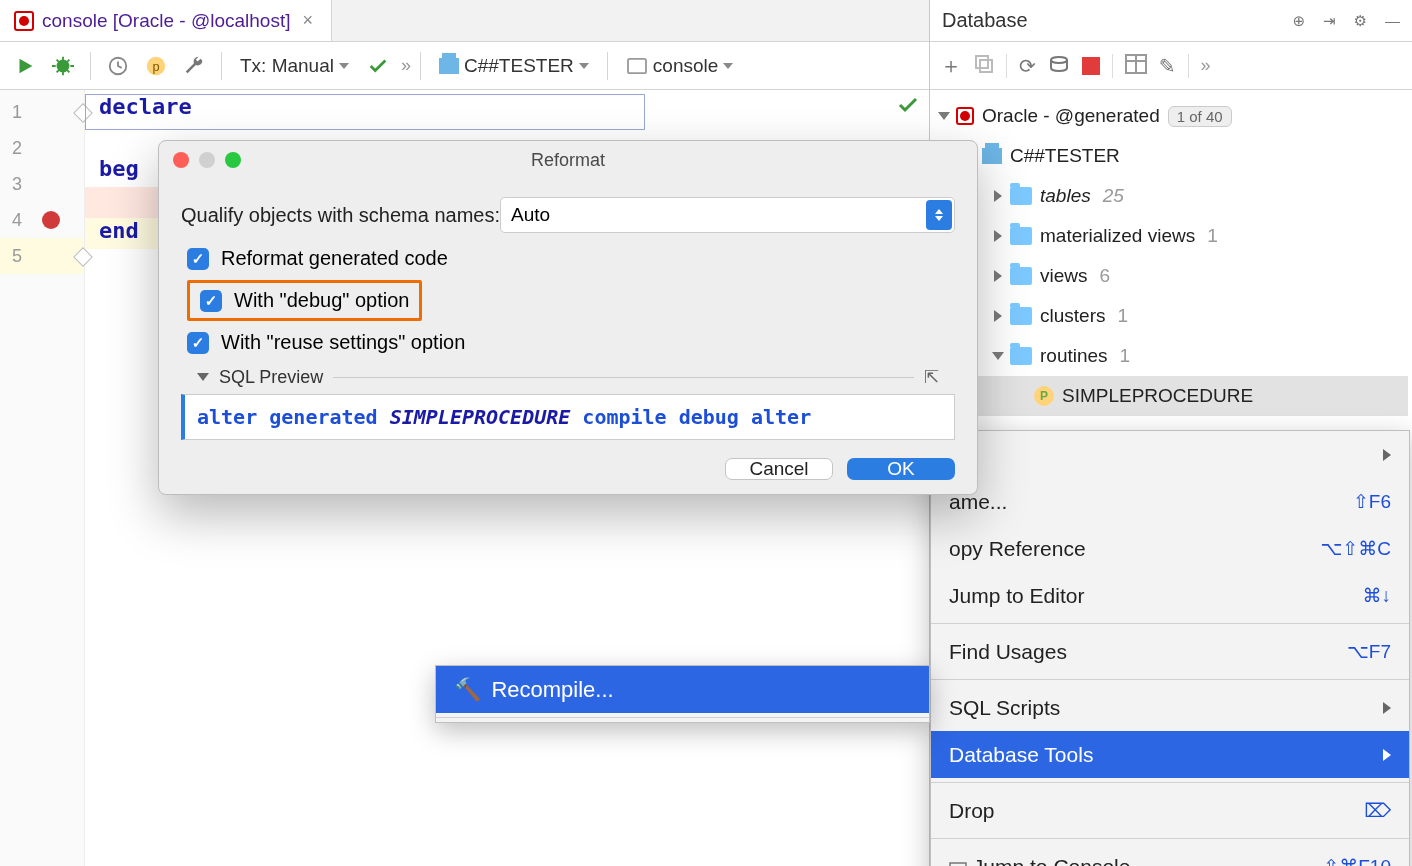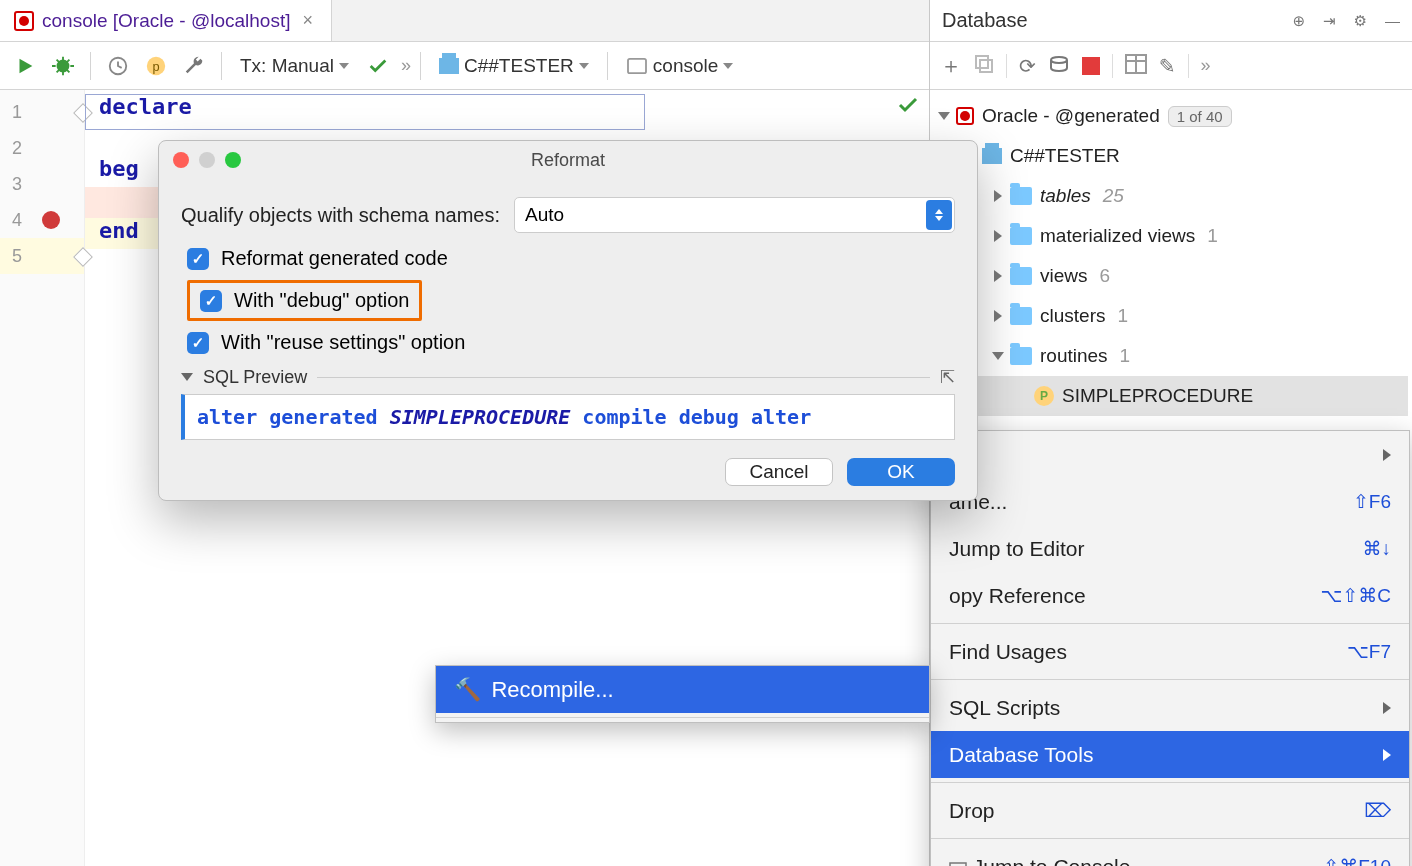--- a/index.html
+++ b/index.html
@@ -69,39 +69,39 @@
 .schema-icon::before{content:"";position:absolute;top:-5px;left:3px;width:14px;height:6px;background:#6db6e6;}
 
 
 .dialog { position:absolute; left:158px; top:140px; width:820px; background:#eeeeee; border:1px solid #bdbdbd; border-radius:8px; box-shadow:0 20px 50px rgba(0,0,0,0.28); }
 .dlg-title { height:38px; display:flex; align-items:center; position:relative; }
 .traffic { position:absolute; left:14px; display:flex; gap:10px; }
 .tdot { width:16px;height:16px;border-radius:50%; }
 .tdot.red{background:#ff5f57;} .tdot.grey{background:#d0d0d0;} .tdot.green{background:#28c840;}
 .dlg-title-text { flex:1; text-align:center; font-size:18px; color:#4a4a4a; }
 .dlg-body { padding:18px 22px 14px; }
-.form-row { display:flex; align-items:center; gap:14px; margin-bottom:14px; }
+.form-row { display:flex; align-items:center; margin-bottom:14px; }
 .form-label { font-size:20px; color:#222; }
 .select { flex:1; height:36px; background:#fff; border:1px solid #ccc; border-radius:5px; display:flex; align-items:center; padding:0 10px; position:relative; font-size:19px; }
 .select-btn { position:absolute; right:2px; top:2px; bottom:2px; width:26px; background:#2b7de1; border-radius:4px; display:flex; flex-direction:column; align-items:center; justify-content:center; gap:2px; }
 .select-btn::before,.select-btn::after{content:"";width:0;height:0;border-left:4px solid transparent;border-right:4px solid transparent;}
 .select-btn::before{border-bottom:5px solid #fff;} .select-btn::after{border-top:5px solid #fff;}
 .check-row { display:flex; align-items:center; gap:12px; margin:10px 0 10px 6px; font-size:20px; }
 .checkbox { width:22px;height:22px;border-radius:5px;background:#2b7de1;display:flex;align-items:center;justify-content:center;color:#fff;font-size:15px;font-weight:bold; }
 .highlight-box { border:3px solid #ef6c00; padding:6px 10px; display:inline-flex; align-items:center; gap:12px; border-radius:2px; }
-.preview-head { display:flex; align-items:center; gap:10px; margin:12px 0 6px; }
+.preview-head { display:flex; align-items:center; gap:10px; margin:12px 16px 6px; }
 .preview-head .line { flex:1; height:1px; background:#ccc; }
 .preview-head .tri2 { width:0;height:0;border-left:6px solid transparent;border-right:6px solid transparent;border-top:8px solid #666; }
 .preview-head .txt { font-size:18px; color:#333; }
 .popout { color:#666; font-size:18px; }
 .sql-box { background:#fff; border:1px solid #ccc; border-left:4px solid #2b7de1; padding:10px 12px; font-family:Menlo,monospace; font-size:20px; }
 .sql-kw { color:#1d4ed8; font-weight:bold; }
 .sql-it { color:#1a1aa6; font-style:italic; font-weight:bold; }
 .dlg-buttons { display:flex; justify-content:flex-end; gap:14px; margin-top:18px; }
-.btn { min-width:108px; height:28px; border-radius:7px; font-size:19px; display:flex; align-items:center; justify-content:center; }
+.btn { min-width:108px; height:22px; border-radius:7px; font-size:19px; display:flex; align-items:center; justify-content:center; }
 .btn.cancel { background:#fff; border:1px solid #c4c4c4; color:#222; }
 .btn.ok { background:#2b7de1; color:#fff; }
 
 
 .ctx { position:absolute; left:930px; top:430px; width:480px; background:#f3f3f3; border:1px solid #bfbfbf; box-shadow:0 8px 26px rgba(0,0,0,0.25); }
 .ctx-item { height:47px; display:flex; align-items:center; padding:0 18px; font-size:21px; color:#222; justify-content:space-between; }
 .ctx-item.hl { background:#2d66e3; color:#fff; }
 .ctx-sep { height:1px; background:#d0d0d0; margin:4px 0; }
 .sc { color:#1d4ed8; font-size:19px; }
 .sub-arrow { width:0;height:0;border-top:6px solid transparent;border-bottom:6px solid transparent;border-left:8px solid #666; }
@@ -307,26 +307,26 @@
 <div class="ctx">
   <div class="ctx-item">
       <span>w</span>
       <span class="sub-arrow"></span>
     </div>
   <div class="ctx-item">
       <span>ame...</span>
       <span class="sc">⇧F6</span>
     </div>
   <div class="ctx-item">
+      <span>opy Reference</span>
+      <span class="sc">⌥⇧⌘C</span>
+    </div>
+  <div class="ctx-item">
       <span>Jump to Editor</span>
       <span class="sc">⌘↓</span>
-    </div>
-  <div class="ctx-item">
-      <span>opy Reference</span>
-      <span class="sc">⌥⇧⌘C</span>
     </div>
   <div class="ctx-sep"></div>
   <div class="ctx-item">
       <span>Find Usages</span>
       <span class="sc">⌥F7</span>
     </div>
   <div class="ctx-sep"></div>
   <div class="ctx-item">
       <span>SQL Scripts</span>
       <span class="sub-arrow"></span>

